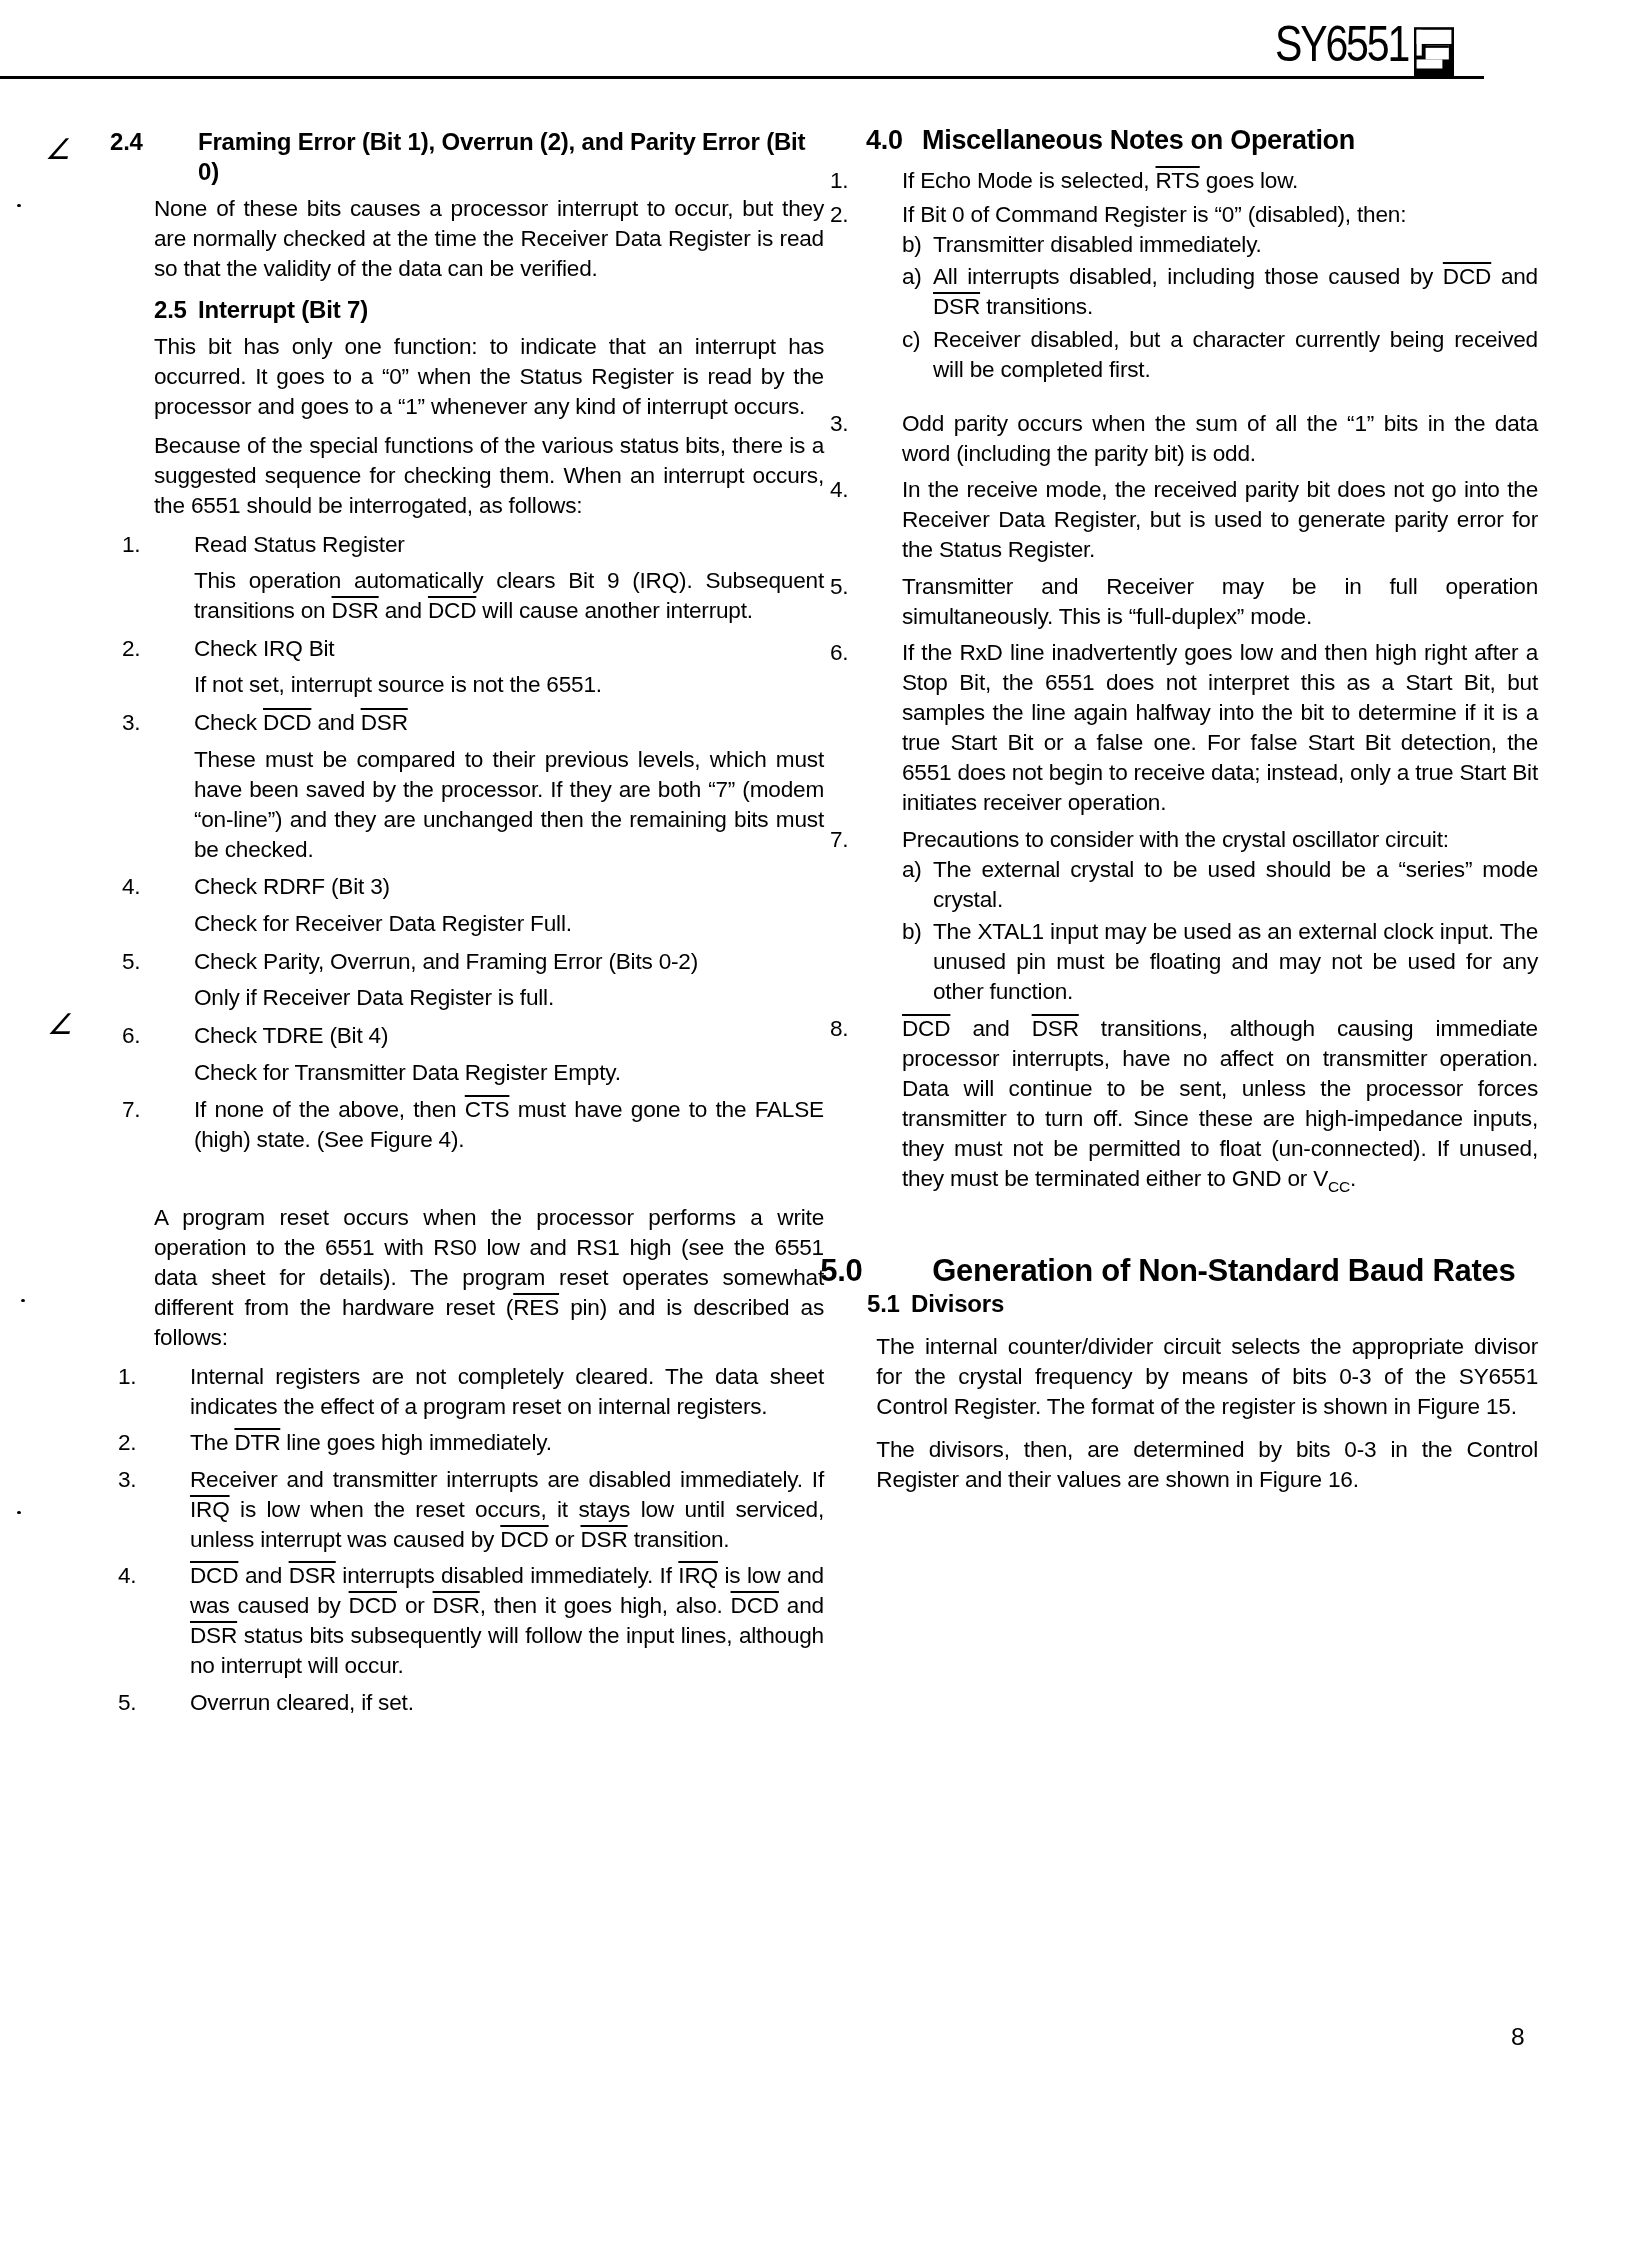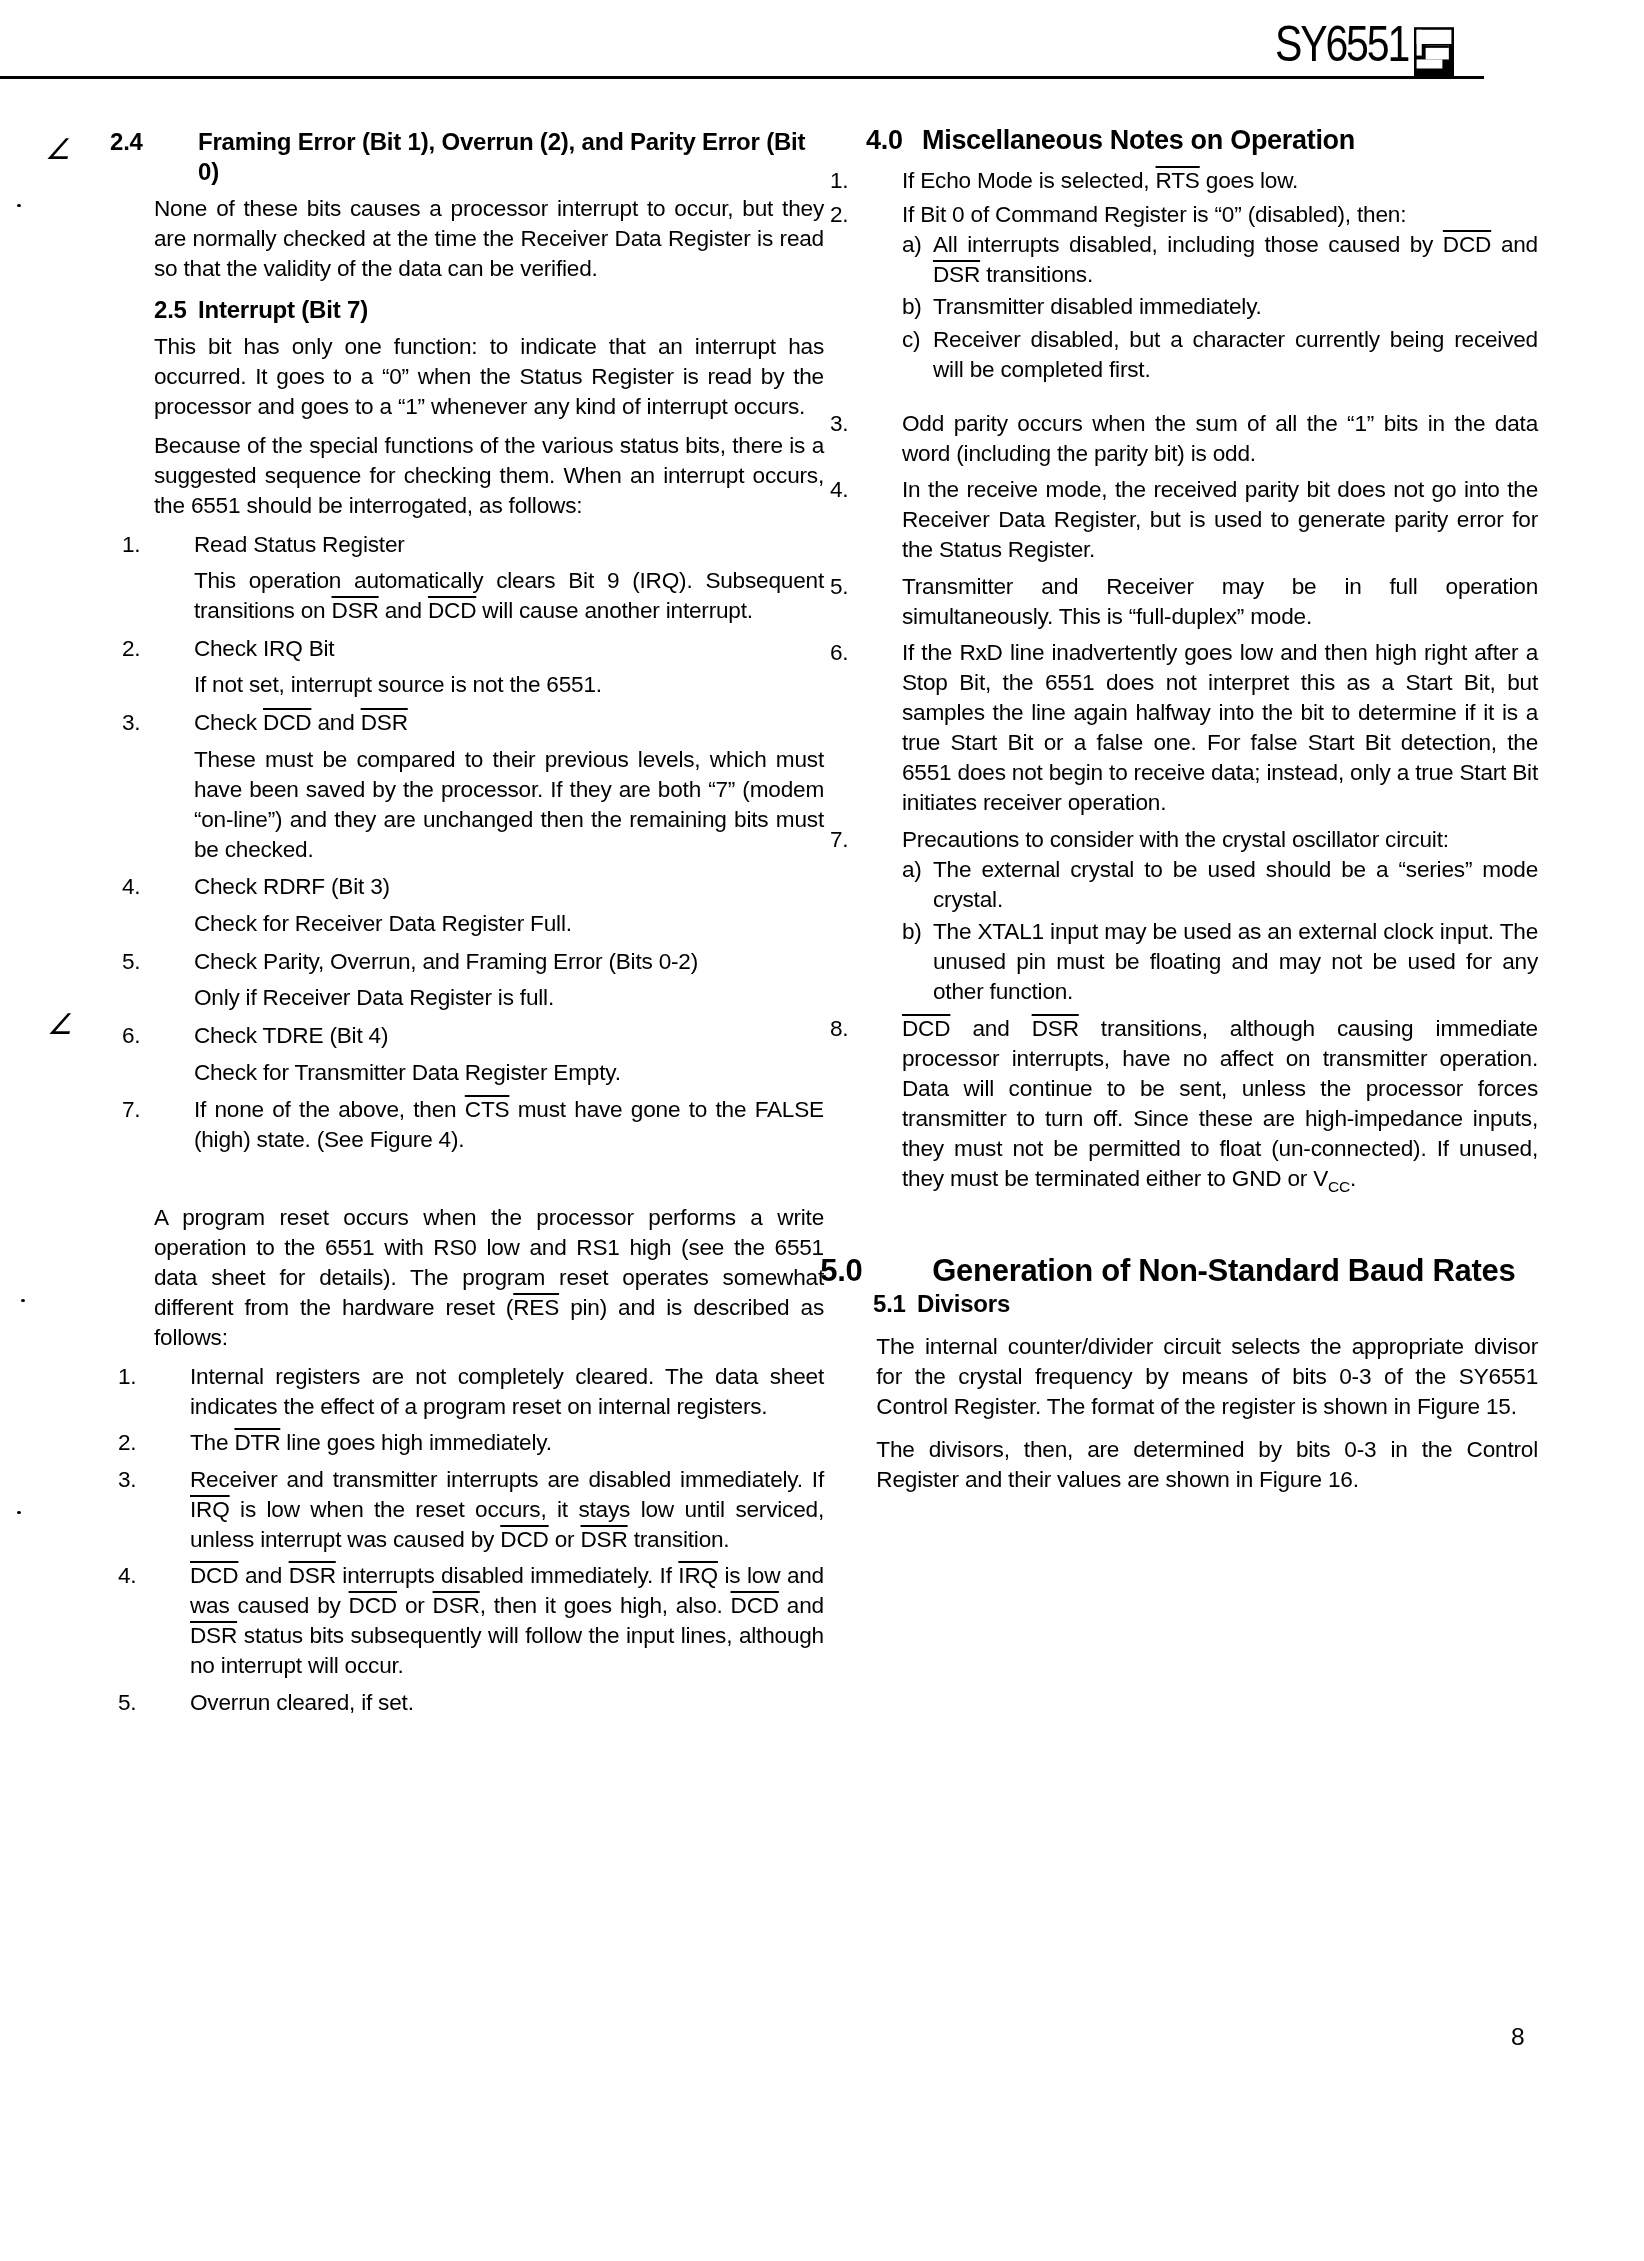--- a/index.html
+++ b/index.html
@@ -91,37 +91,37 @@
   </div>
 </div>
 
 <div class="col right">
   <h2 style="font-size:27px"><span class="num">4.0</span><span>Miscellaneous Notes on Operation</span></h2>
 
   <div>
     <div class="item" style="margin-bottom:3.9px"><span class="num">1.</span><span>If Echo Mode is selected, </span><span class="ov">RTS</span><span> goes low.</span></div>
 
     <div class="item" style="margin-bottom:0"><span class="num">2.</span><span>If Bit 0 of Command Register is “0” (disabled), then:</span></div>
+    <div class="subitem"><span class="sl">b)</span><span>Transmitter disabled immediately.</span></div>
     <div class="subitem"><span class="sl">a)</span><span>All interrupts disabled, including those caused by </span><span class="ov">DCD</span><span> and </span><span class="ov">DSR</span><span> transitions.</span></div>
-    <div class="subitem"><span class="sl">b)</span><span>Transmitter disabled immediately.</span></div>
     <div class="subitem" style="margin-bottom:24px"><span class="sl">c)</span><span>Receiver disabled, but a character currently being received will be completed first.</span></div>
 
     <div class="item"><span class="num">3.</span><span>Odd parity occurs when the sum of all the “1” bits in the data word (including the parity bit) is odd.</span></div>
     <div class="item"><span class="num">4.</span><span>In the receive mode, the received parity bit does not go into the Receiver Data Register, but is used to generate parity error for the Status Register.</span></div>
     <div class="item"><span class="num">5.</span><span>Transmitter and Receiver may be in full operation simultaneously. This is “full-duplex” mode.</span></div>
     <div class="item"><span class="num">6.</span><span>If the RxD line inadvertently goes low and then high right after a Stop Bit, the 6551 does not interpret this as a Start Bit, but samples the line again halfway into the bit to determine if it is a true Start Bit or a false one. For false Start Bit detection, the 6551 does not begin to receive data; instead, only a true Start Bit initiates receiver operation.</span></div>
 
     <div class="item" style="margin-bottom:0"><span class="num">7.</span><span>Precautions to consider with the crystal oscillator circuit:</span></div>
     <div class="subitem"><span class="sl">a)</span><span>The external crystal to be used should be a “series” mode crystal.</span></div>
     <div class="subitem" style="margin-bottom:6.5px"><span class="sl">b)</span><span>The XTAL1 input may be used as an external clock input. The unused pin must be floating and may not be used for any other function.</span></div>
 
     <div class="item"><span class="num">8.</span><span class="ov">DCD</span><span> and </span><span class="ov">DSR</span><span> transitions, although causing immediate processor interrupts, have no affect on transmitter operation. Data will continue to be sent, unless the processor forces transmitter to turn off. Since these are high-impedance inputs, they must not be permitted to float (un-connected). If unused, they must be terminated either to GND or V</span><sub style="font-size:15.5px">CC</sub><span>.</span></div>
   </div>
 
   <div style="height:47px"></div>
   <h2 class="hang" style="margin-left:10.3px;margin-bottom:2.6px;line-height:31px"><span class="num">5.0</span><span>Generation of Non-Standard Baud Rates</span></h2>
-  <h3 style="margin-left:7px"><span class="num">5.1</span><span>Divisors</span></h3>
+  <h3 style="margin-left:1px"><span class="num">5.1</span><span>Divisors</span></h3>
   <p style="margin-left:10.3px;margin-top:13px">The internal counter/divider circuit selects the appropriate divisor for the crystal frequency by means of bits 0-3 of the SY6551 Control Register. The format of the register is shown in Figure 15.</p>
   <p style="margin-left:10.3px;margin-top:13px">The divisors, then, are determined by bits 0-3 in the Control Register and their values are shown in Figure 16.</p>
 </div>
 
 <div class="page-num">8</div>
 
 
 </body></html>

